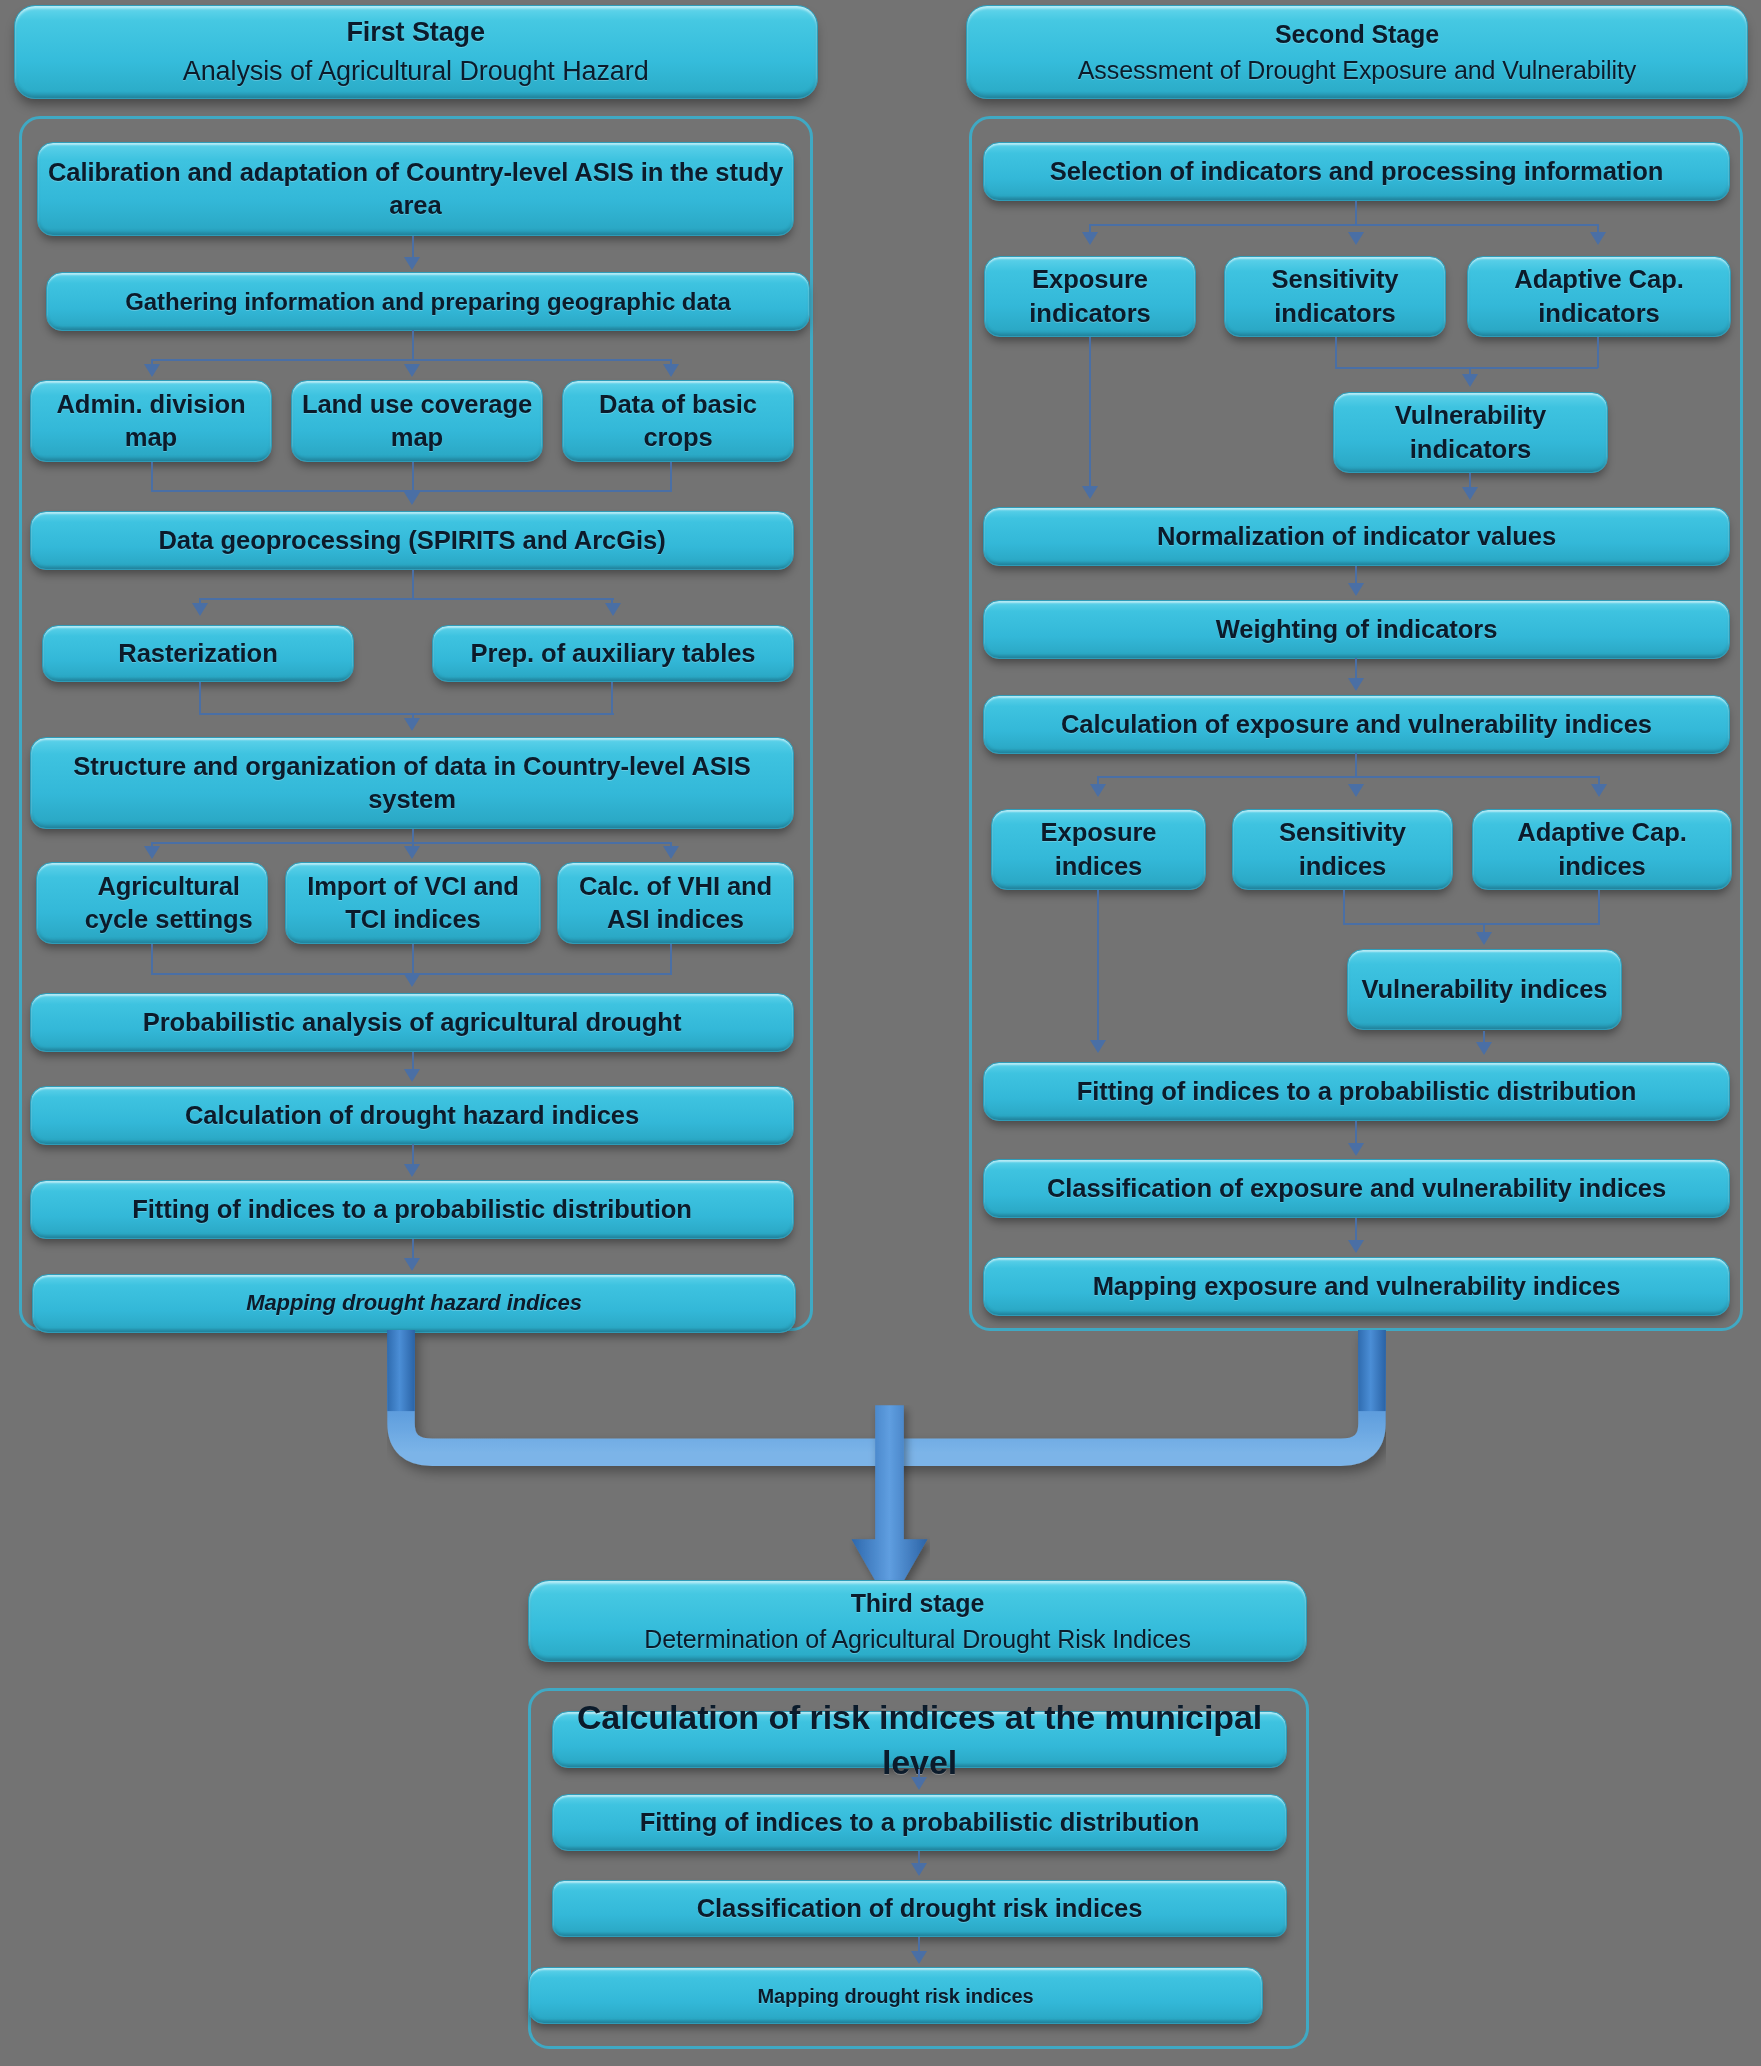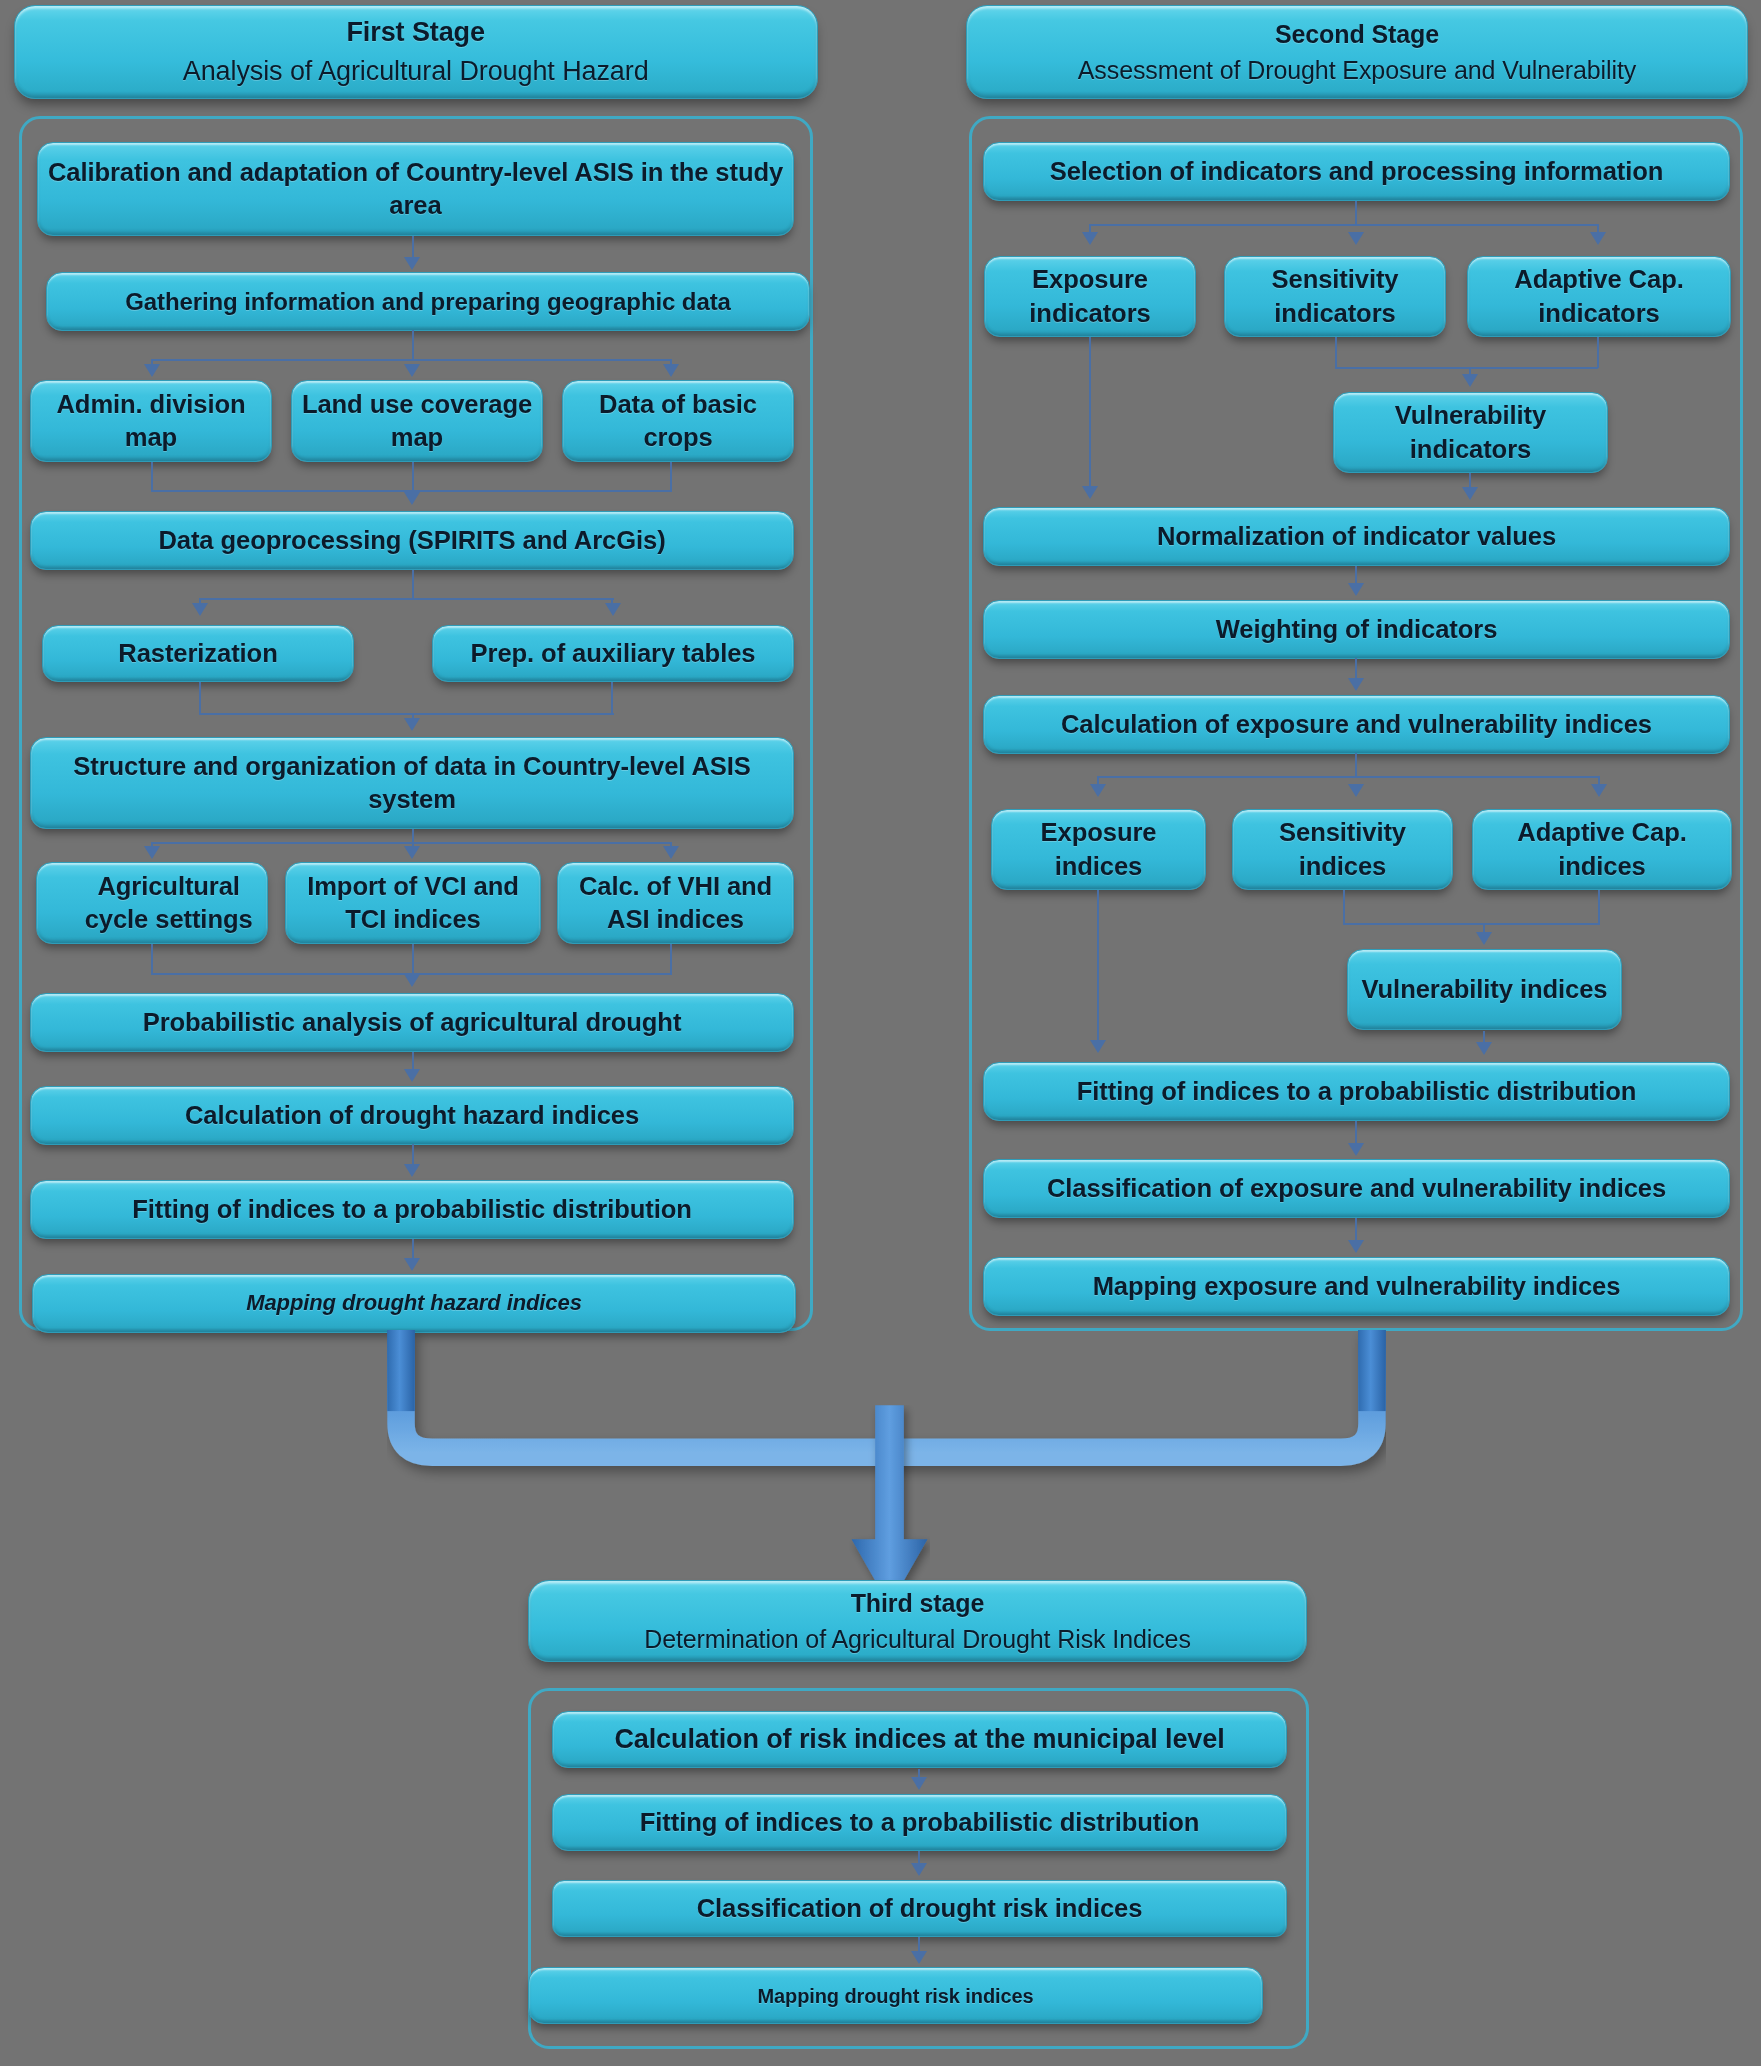--- a/index.html
+++ b/index.html
@@ -352,21 +352,21 @@
     </svg>
   </div>
 
   <div class="node stage-title small" style="left:528px;top:1580px;width:779px;height:82px;">
     <span class="l1">Third stage</span>
     <span class="l2">Determination of Agricultural Drought Risk Indices</span>
   </div>
 
   <div class="group" style="left:528px;top:1688px;width:781px;height:361px;"></div>
 
-  <div class="node" style="left:552px;top:1711px;width:735px;height:57px;font-size:27px;text-align:center;">
+  <div class="node" style="left:552px;top:1711px;width:735px;height:57px;font-size:34px;text-align:center;">
     <span>Calculation of risk indices at the municipal level</span>
     </div>
 
   <div class="node" style="left:552px;top:1794px;width:735px;height:57px;font-size:25.6px;">
     <span>Fitting of indices to a probabilistic distribution</span>
     </div>
 
   <div class="node" style="left:552px;top:1880px;width:735px;height:57px;font-size:25.6px;border-radius:12px;">
     <span>Classification of drought risk indices</span>
     </div>

